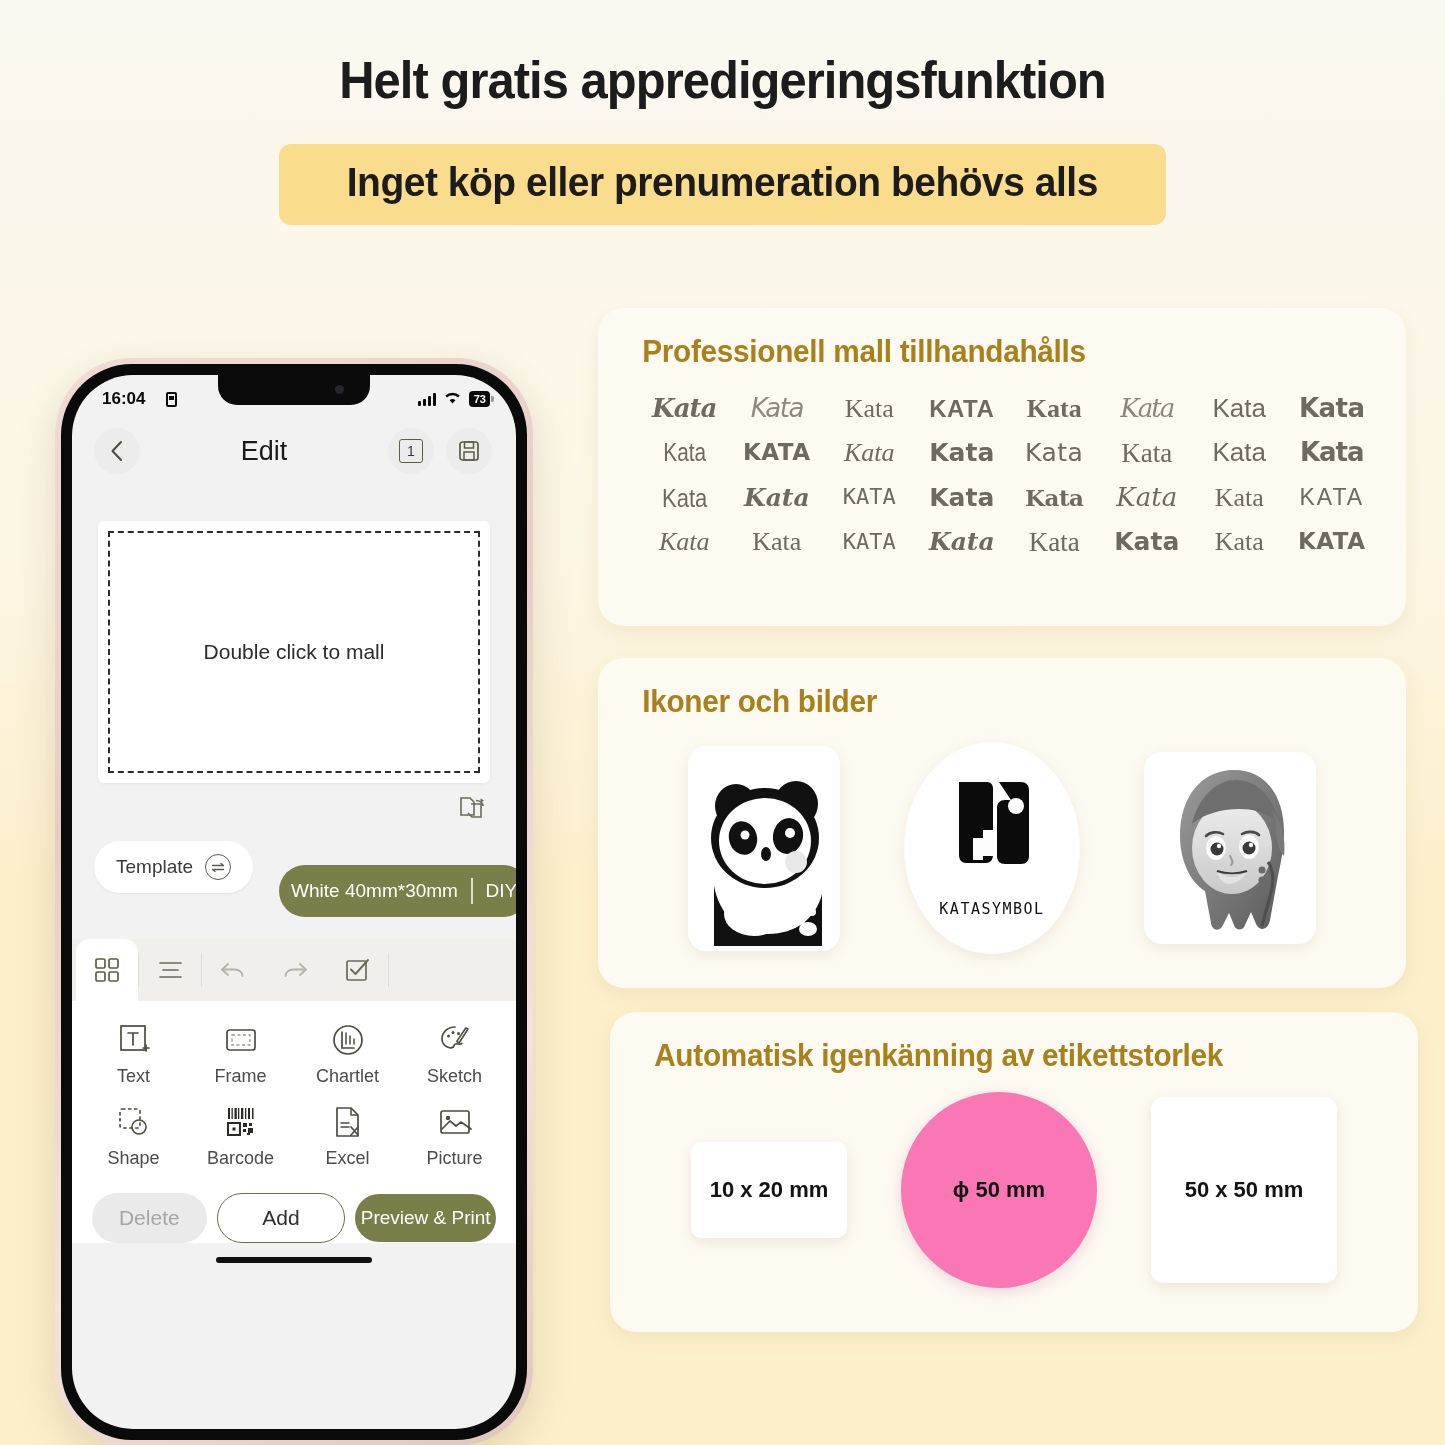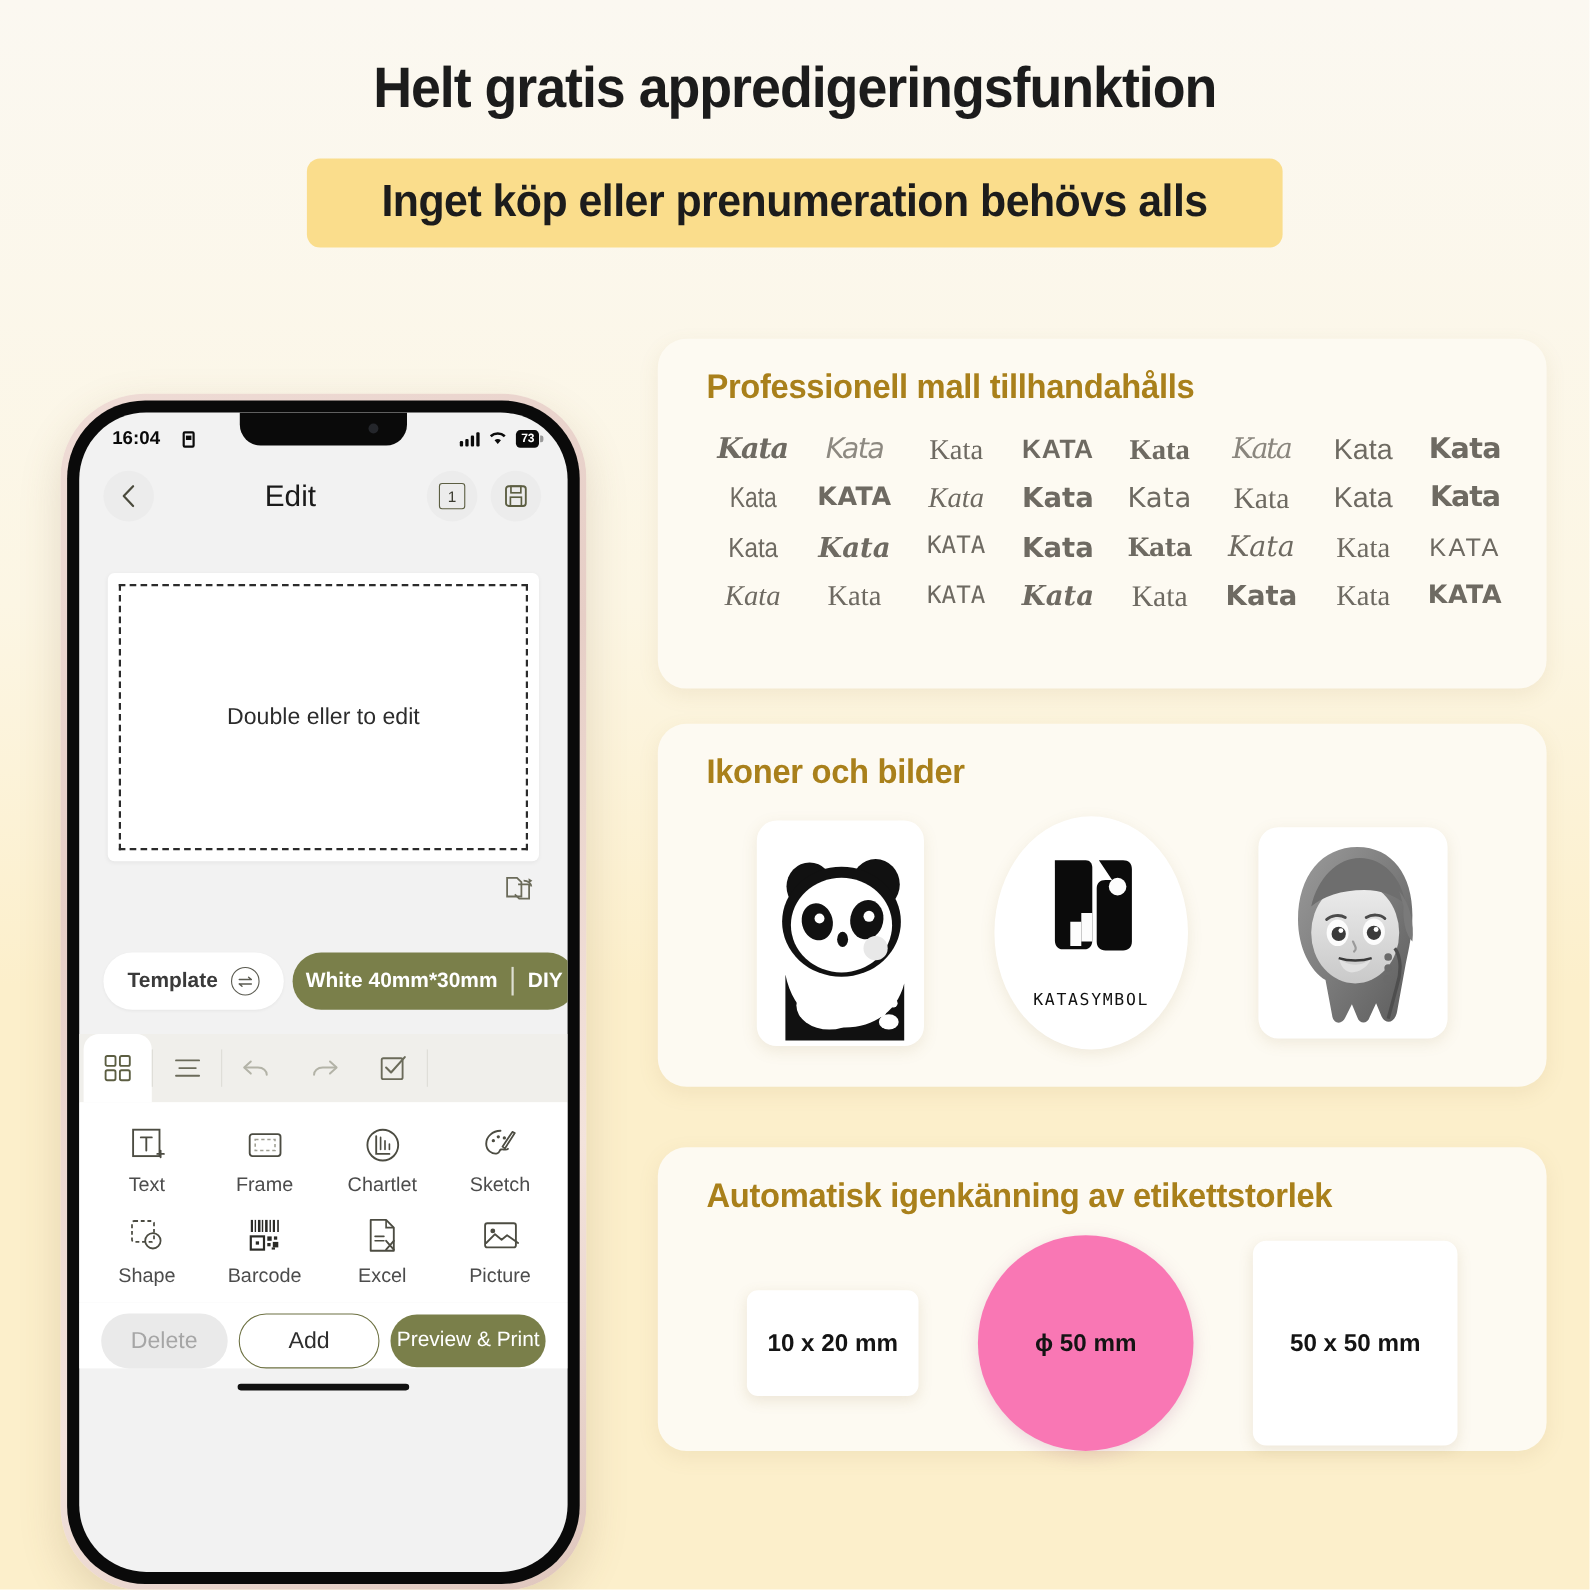--- a/index.html
+++ b/index.html
@@ -149,23 +149,22 @@
   .canvas-dashed {
     position: absolute; inset: 10px;
     border: 2px dashed #2B2B2B;
   }
   .canvas-hint { font-size: 21px; color: #2C2C2C; position: relative; z-index: 2; }
 
   .rotate-icon-row { display: flex; justify-content: flex-end; padding: 12px 30px 0 0; }
 
   
   .tmpl-row {
-    display: flex; align-items: flex-end; gap: 8px;
+    display: flex; align-items: flex-start; gap: 26px;
     padding: 16px 22px 0 22px;
-    font-weight: bold;
   }
   .tmpl-chip {
     background: #FFFFFF; border-radius: 28px;
     padding: 13px 22px;
     display: flex; align-items: center; gap: 12px;
     font-size: 19px; color: #3A3A3A;
     box-shadow: 0 1px 3px rgba(0,0,0,0.05);
   }
   .swap-circ {
     width: 26px; height: 26px; border-radius: 50%;
@@ -248,21 +247,21 @@
     font-size: 31px; font-weight: 700;
     color: #A9801B;
     padding: 26px 0 0 46px;
     letter-spacing: -0.3px;
     transform: scaleX(0.96);
     transform-origin: left center;
   }
 
   #card-templates { top: 68px; height: 318px; }
   #card-icons     { top: 418px; height: 330px; }
-  #card-sizes     { top: 803px; height: 276px; }
+  #card-sizes     { top: 772px; height: 320px; margin-left: 12px; }
 
   
   .font-grid {
     display: grid;
     grid-template-columns: repeat(8, 1fr);
     row-gap: 10px;
     padding: 22px 28px 0 40px;
     align-items: center;
     justify-items: center;
   }
@@ -388,21 +387,21 @@
                 <rect x="3" y="3" width="18" height="18" rx="2.5" stroke="#5C5E42" stroke-width="1.7" fill="none"></rect>
                 <rect x="7.5" y="3" width="9" height="6" stroke="#5C5E42" stroke-width="1.5" fill="none"></rect>
                 <rect x="7" y="13" width="10" height="8" stroke="#5C5E42" stroke-width="1.5" fill="none"></rect>
               </svg>
             </div>
           </div>
         </div>
 
         <div class="canvas-wrap">
           <div class="canvas-dashed"></div>
-          <div class="canvas-hint">Double eller to edit</div>
+          <div class="canvas-hint">Double click to mall</div>
         </div>
 
         <div class="rotate-icon-row">
           <span>
             <svg width="28" height="26" viewBox="0 0 28 26">
               <path d="M3 3h9l4 4v13H3z" stroke="#6B6B5A" stroke-width="1.6" fill="none"></path>
               <path d="M13 9h10v13h-9l-4-4" stroke="#6B6B5A" stroke-width="1.6" fill="none"></path>
               <path d="M18 5.5c4 0 7 2.5 7 5.5" stroke="#6B6B5A" stroke-width="1.6" fill="none"></path>
               <path d="M22.5 3.5 26 5.6l-3.4 2.3z" fill="#6B6B5A"></path>
             </svg>

